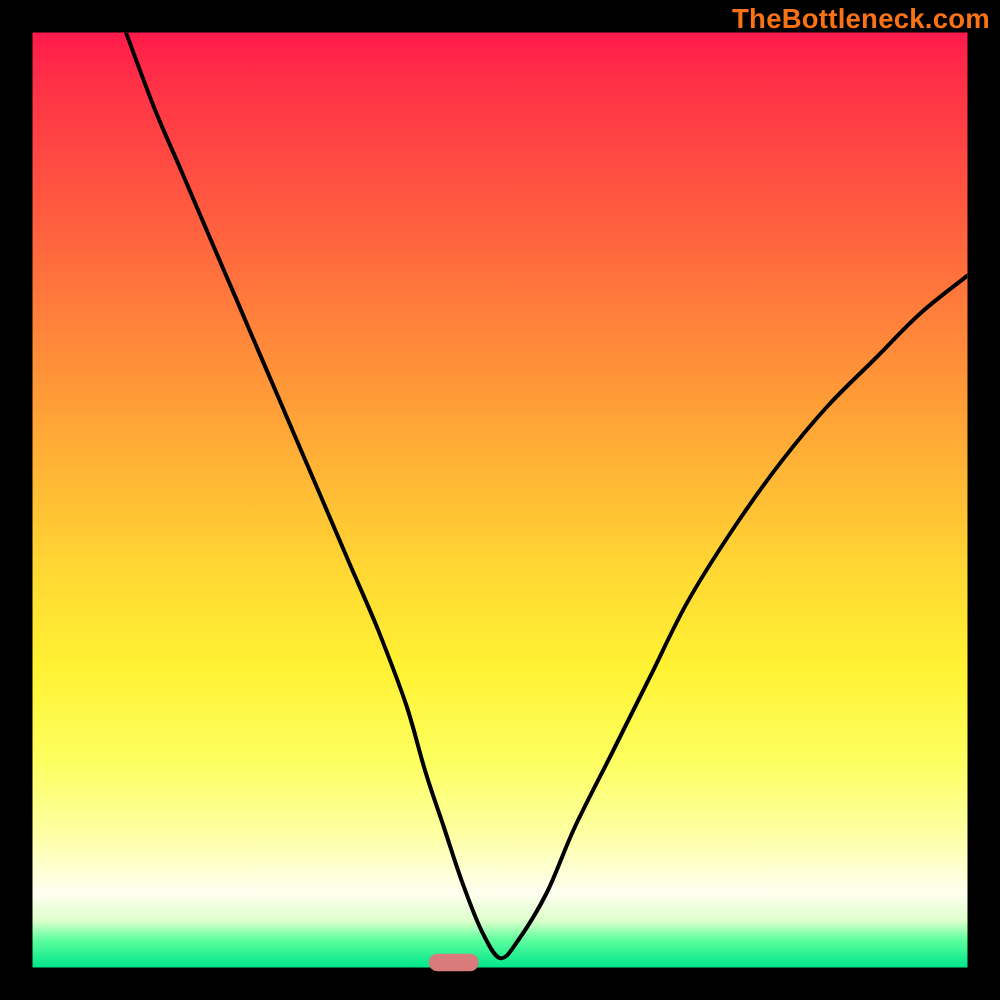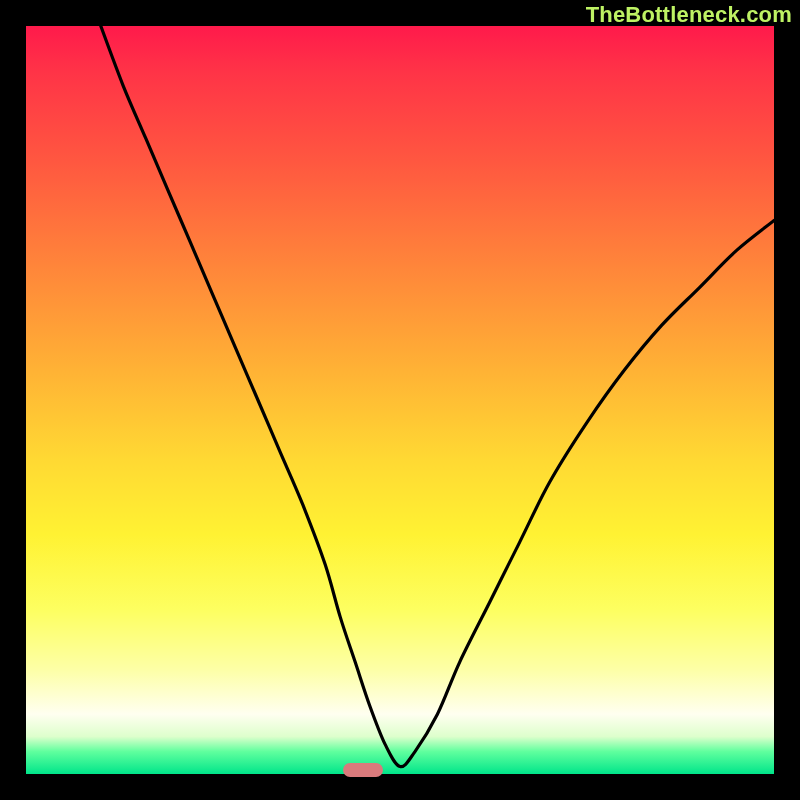--- a/index.html
+++ b/index.html
@@ -31,21 +31,21 @@
       #60ff9e 97%,
       #00e58a 100%);
   }
   .watermark {
     position: absolute;
     top: 2px;
     right: 8px;
     font-family: Arial, Helvetica, sans-serif;
     font-size: 22px;
     font-weight: 600;
-    color: #bef264;
+    color: #f97316;
     letter-spacing: 0.2px;
   }
   svg.curve {
     position: absolute;
     left: 0;
     top: 0;
     width: 748px;
     height: 748px;
   }
   .marker {

